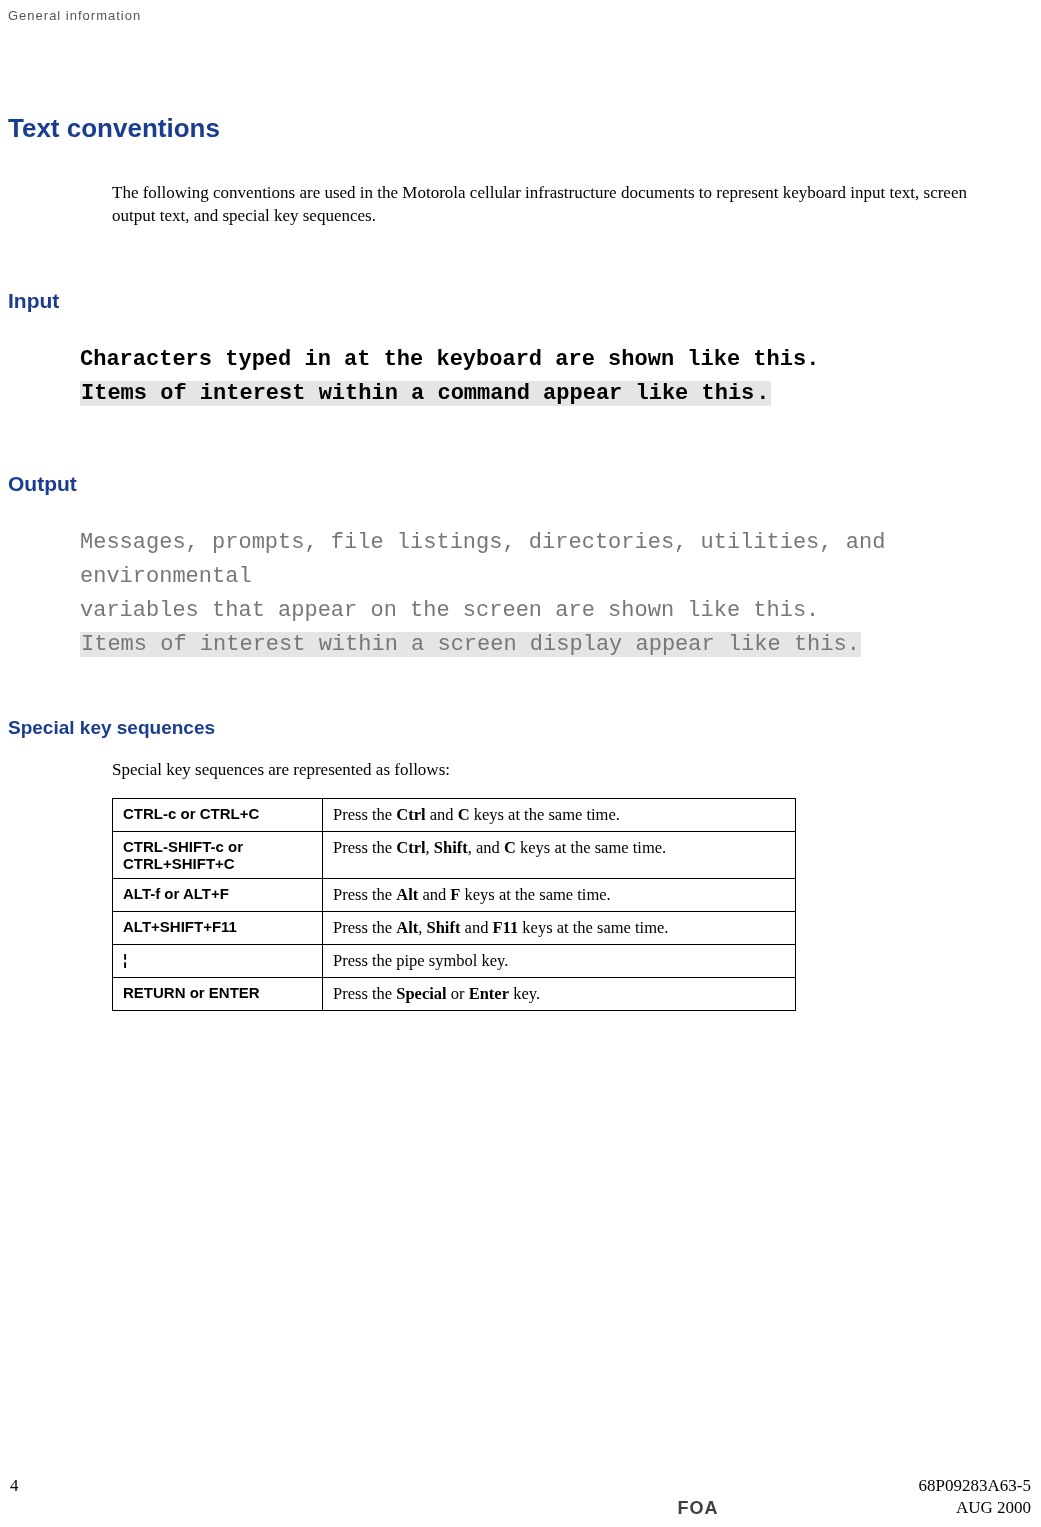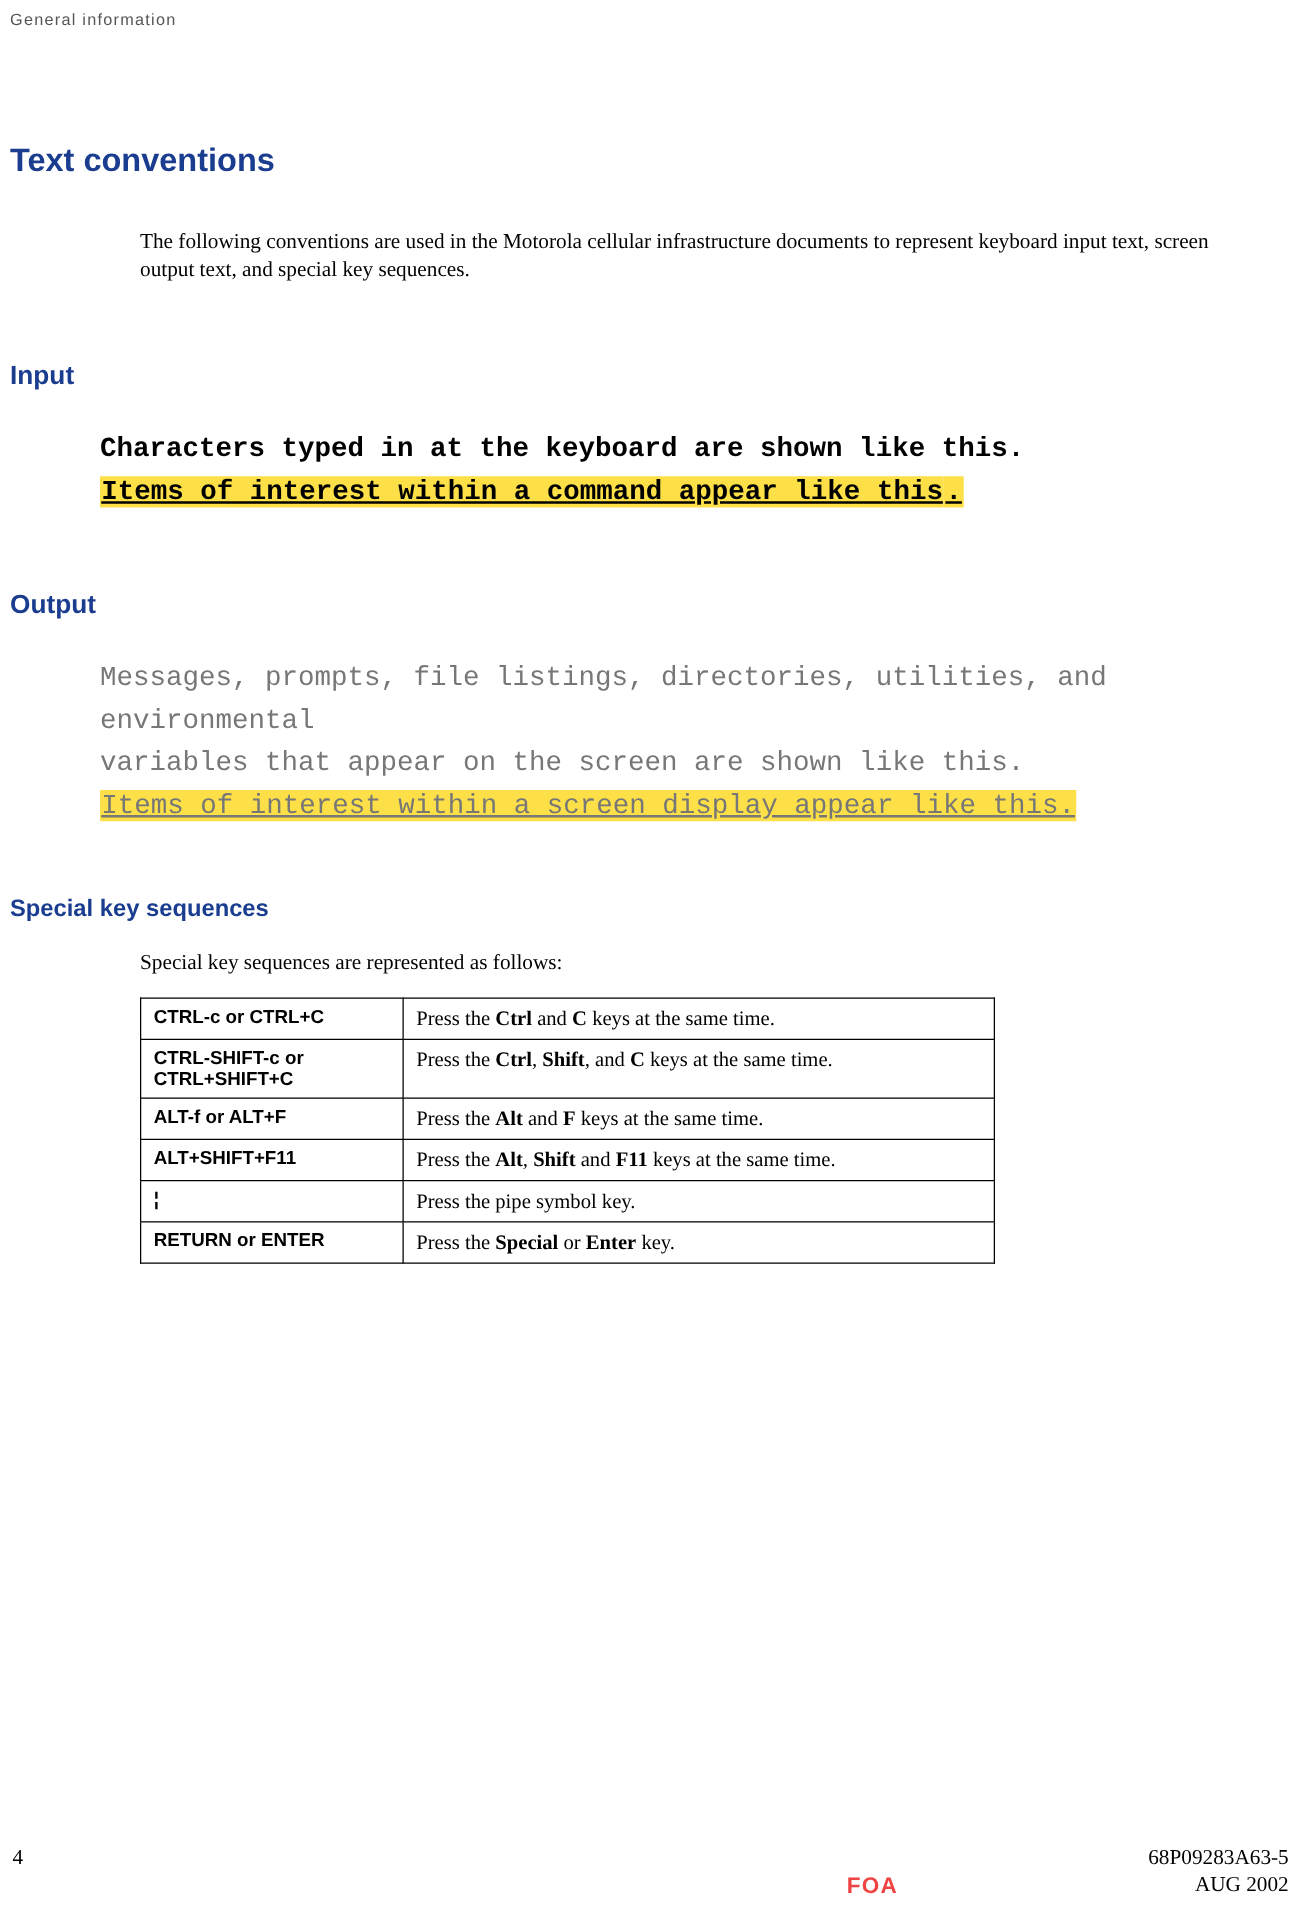--- a/index.html
+++ b/index.html
@@ -52,23 +52,22 @@
     .mono {
       font-family: 'Courier New', Courier, monospace;
       font-size: 22px;
       line-height: 1.55;
       margin-left: 72px;
       margin-right: 40px;
     }
     .mono-bold { font-weight: bold; color: #000; }
     .mono-light { color: #777; }
     .hl {
-      background: #fde047;
+      background: #e5e5e5;
       padding: 0 1px;
-      text-decoration: underline;
     }
     table.keyseq {
       border-collapse: collapse;
       margin-left: 104px;
       margin-top: 8px;
       width: 684px;
     }
     table.keyseq td {
       border: 1.5px solid #000;
       padding: 6px 10px;
@@ -98,21 +97,21 @@
     }
     .footer-row2 {
       display: flex;
       justify-content: space-between;
       font-size: 17px;
       margin-top: 2px;
     }
     .foa {
       font-family: Verdana, Arial, sans-serif;
       font-weight: bold;
-      color: #ef4444;
+      color: #404040;
       letter-spacing: 1px;
       font-size: 18px;
       margin-left: 430px;
     }
   </style>
 </head>
 <body>
 
 <div class="header-running">General  information</div>
 
@@ -166,15 +165,15 @@
   </table>
 
 <div class="footer">
   <div class="footer-row1">
     <span>4</span>
     <span>68P09283A63-5</span>
   </div>
   <div class="footer-row2">
     <span></span>
     <span class="foa">FOA</span>
-    <span>AUG 2002</span>
+    <span>AUG 2000</span>
   </div>
 </div>
 
 </body></html>

